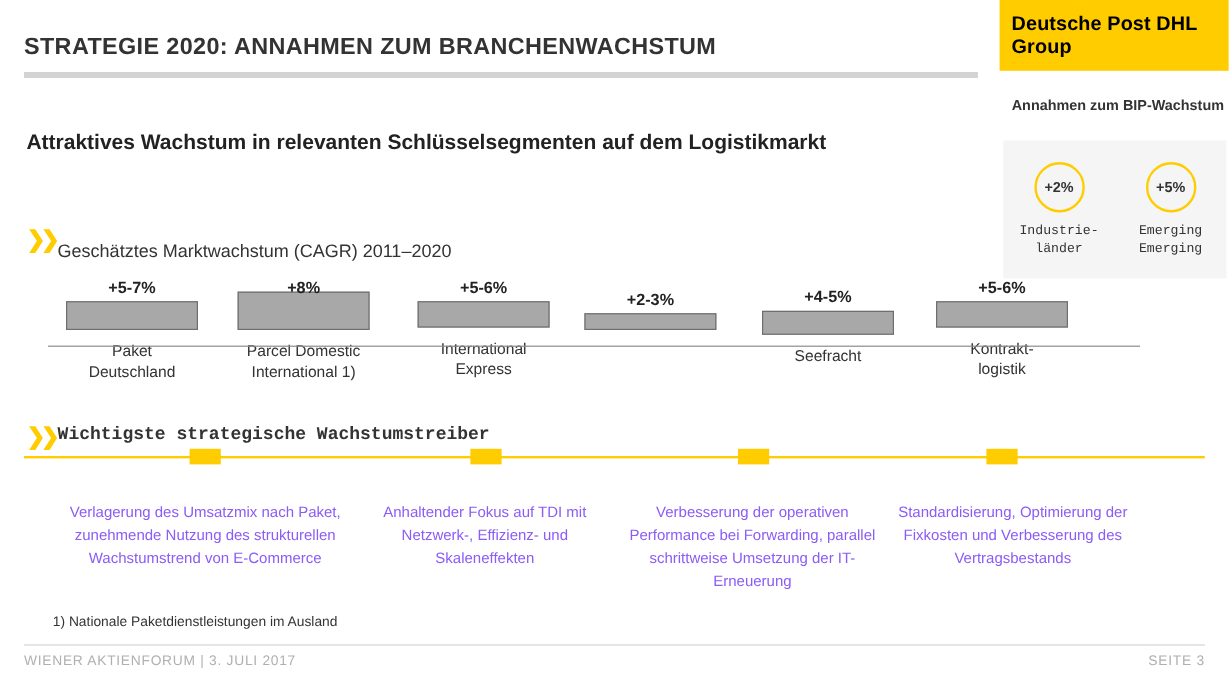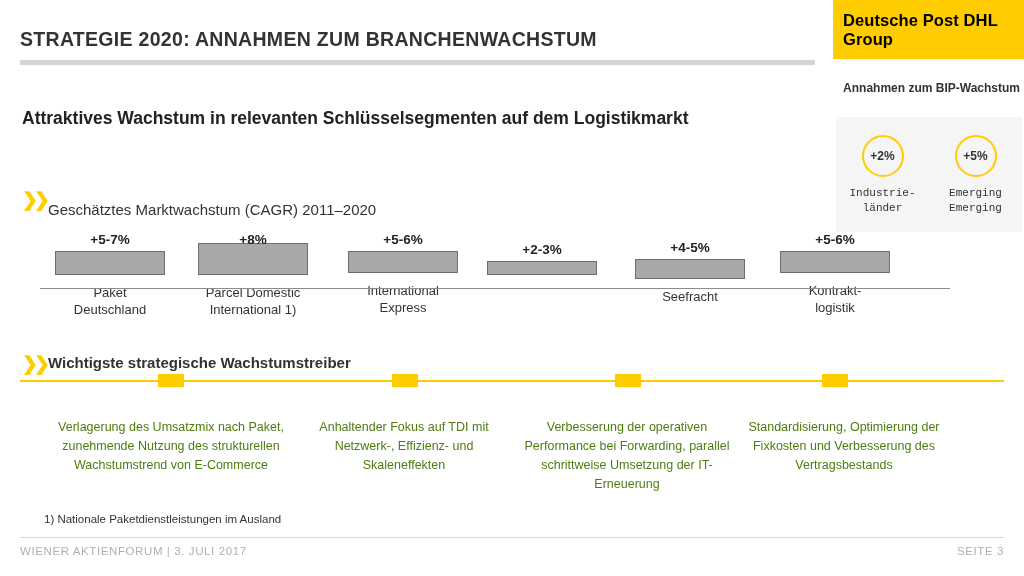--- a/index.html
+++ b/index.html
@@ -44,21 +44,21 @@
   
   .chev {
     position: absolute;
     color: #FFCC00; font-size: 19px; font-weight: bold;
     letter-spacing: -4px;
   }
   .sec-label {
     position: absolute;
     font-size: 15px; color: #333333;
   }
-  .sec-label.bold { font-weight: bold; }
+  .sec-label.bold { font-weight: bold; font-family: Liberation Mono, monospace; }
 
   
   .chart { position: absolute; left: 0; top: 232px; width: 1024px; height: 110px; }
   .bar-group { position: absolute; top: 0; text-align: center; }
   .bar-value {
     font-size: 13.5px; font-weight: bold; color: #222222;
     margin-bottom: 4px; white-space: nowrap;
   }
   .bar {
     background: #a8a8a8;
@@ -78,21 +78,21 @@
   .driver-line {
     position: absolute; left: 20px; top: 380px; width: 984px; height: 2px;
     background: #FFCC00;
   }
   .driver-tab {
     position: absolute; top: 374px; width: 26px; height: 13px;
     background: #FFCC00;
   }
   .driver-text {
     position: absolute; top: 418px;
-    font-size: 12.5px; color: #4d7c0f; line-height: 19px; text-align: center;
+    font-size: 12.5px; color: #8b5cf6; line-height: 19px; text-align: center;
   }
 
   
   .footnote {
     position: absolute; left: 44px; top: 513px;
     font-size: 11.5px; color: #333333;
   }
   .footer-rule {
     position: absolute; left: 20px; top: 537px; width: 984px; height: 1px;
     background: #d4d4d4;

